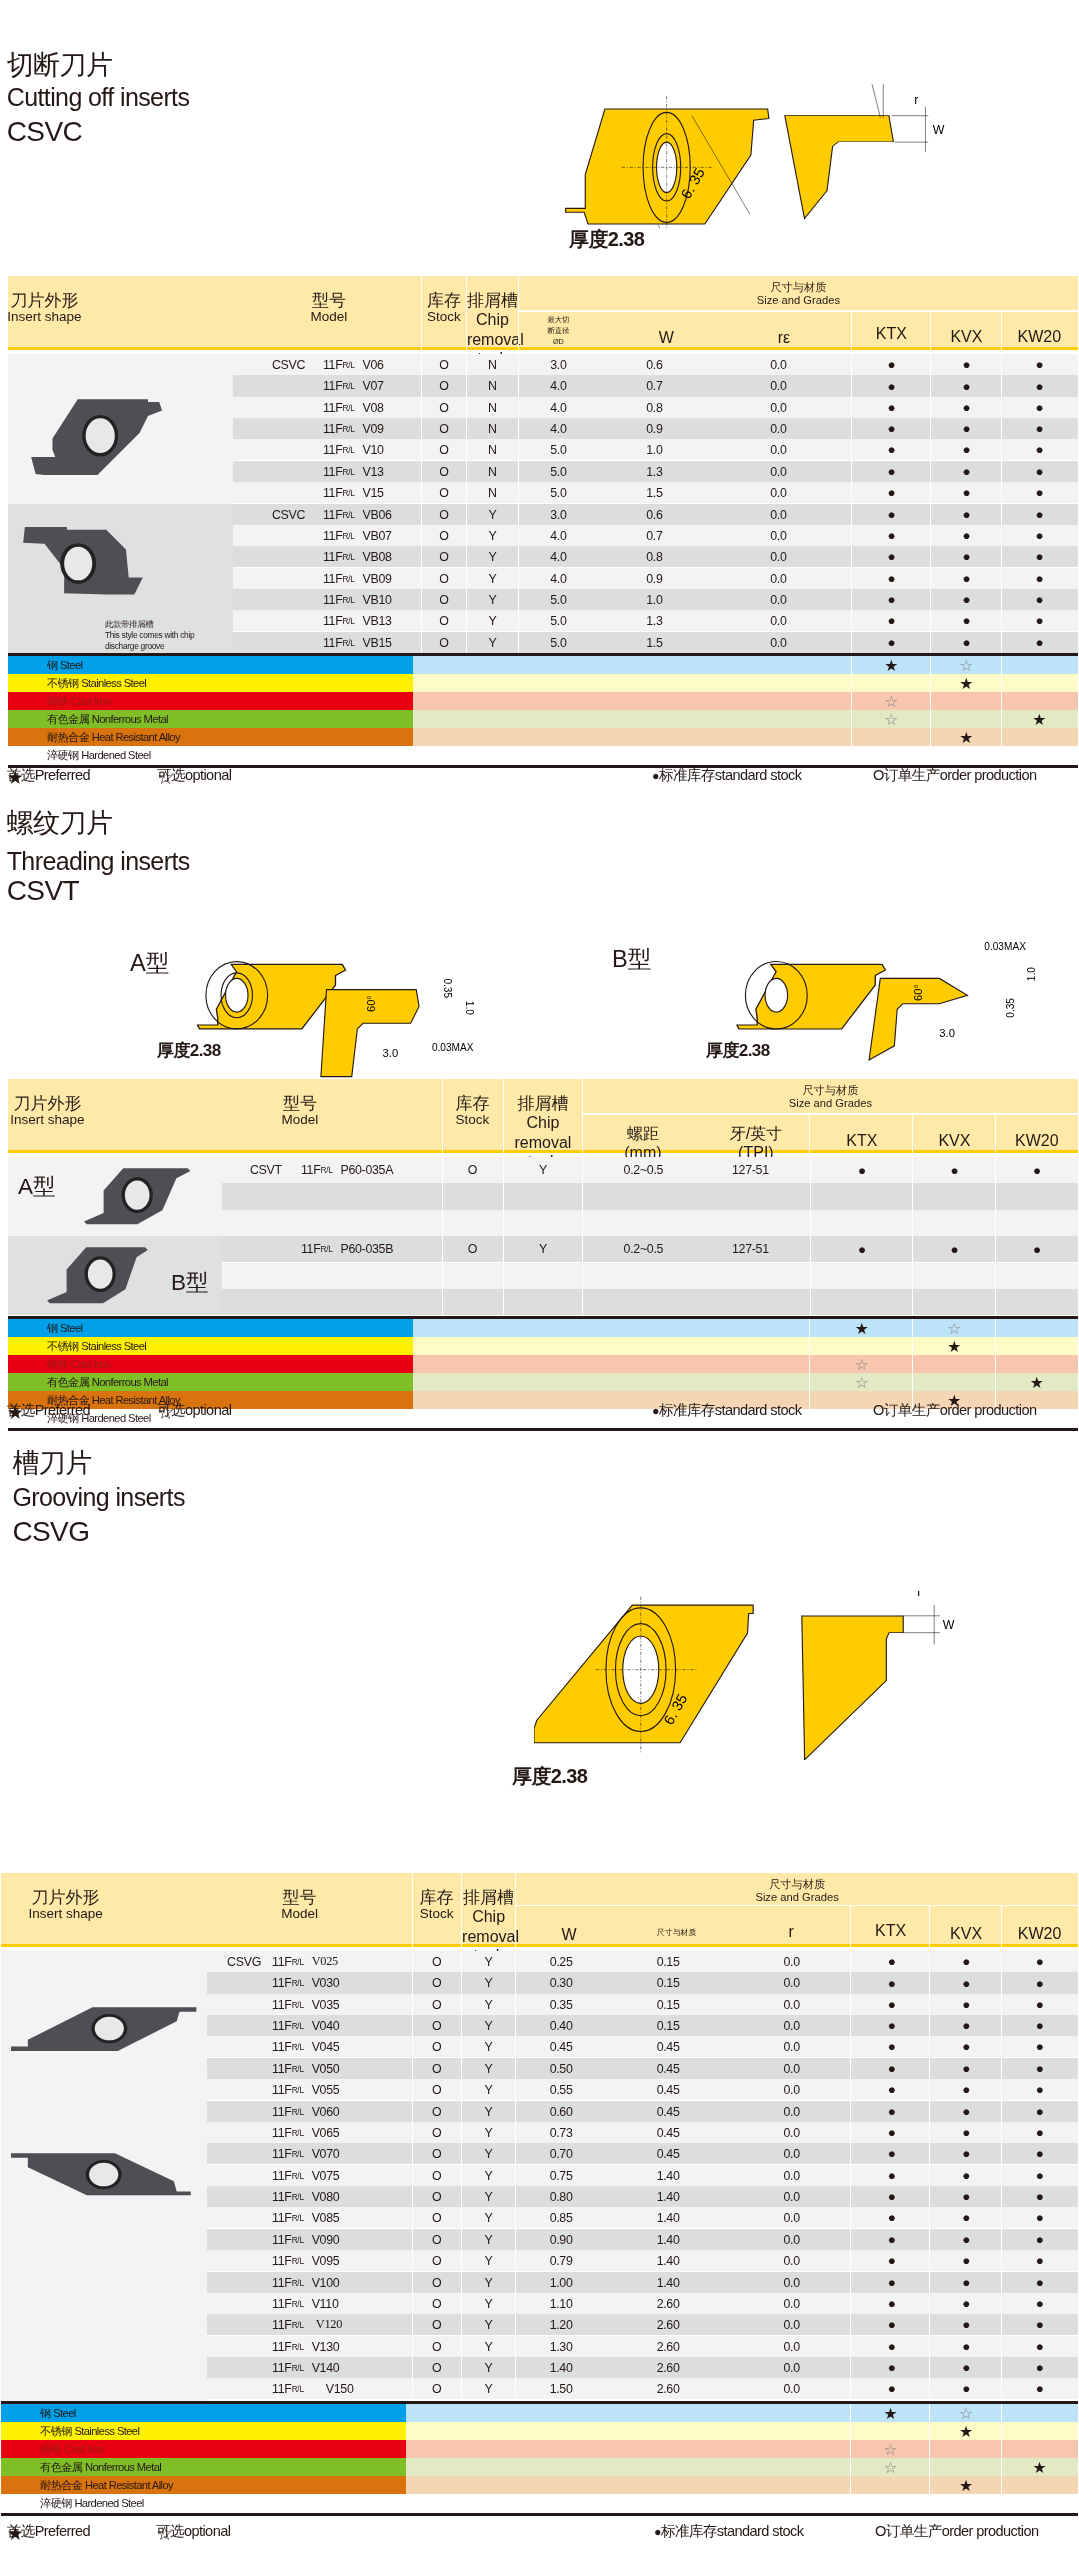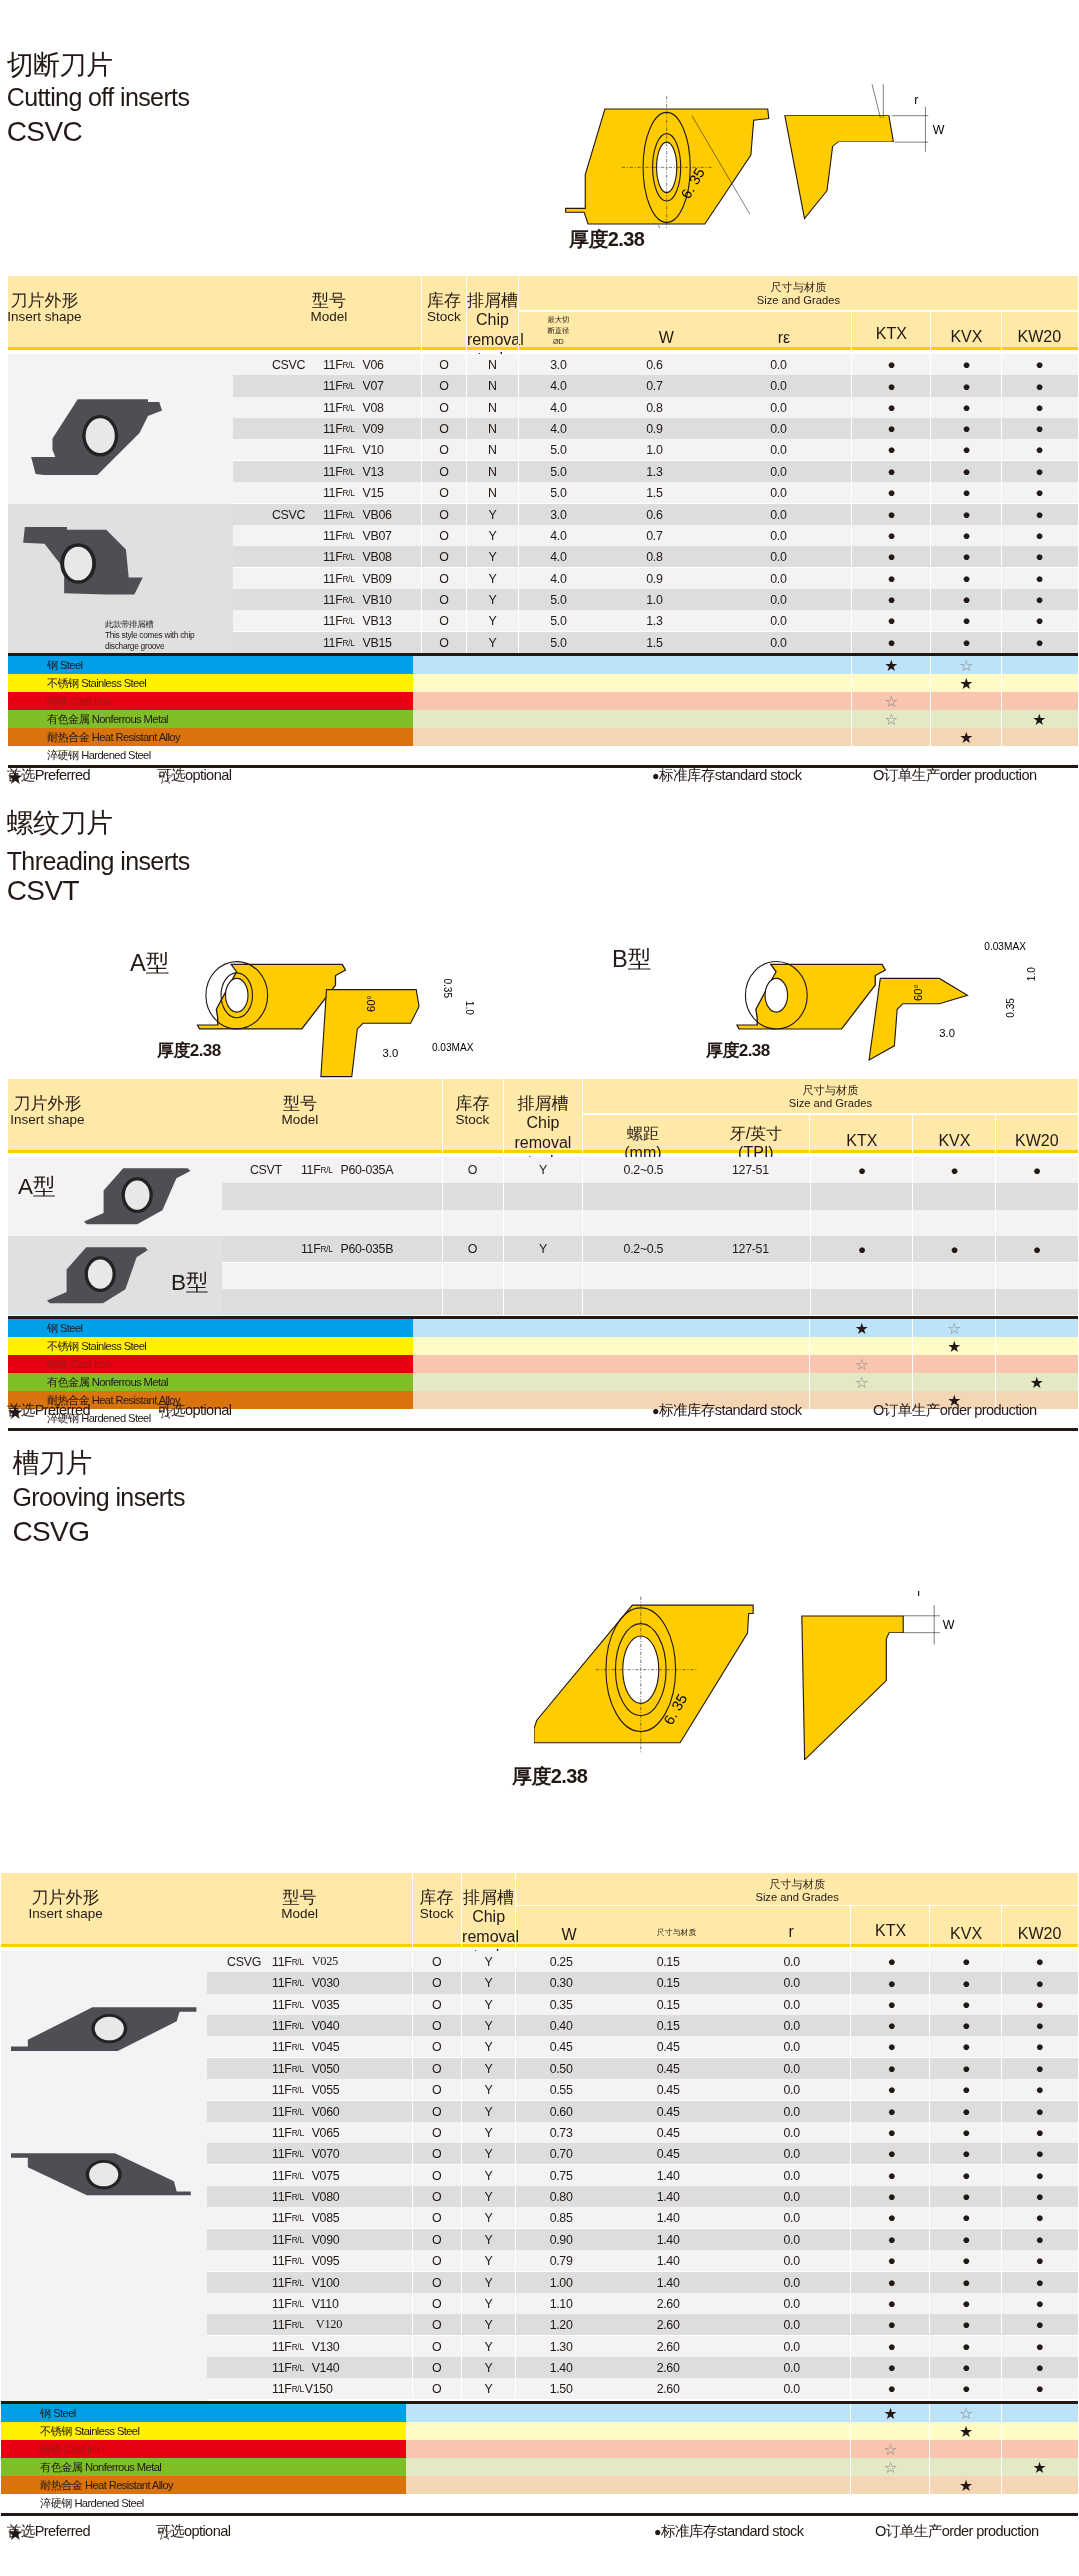--- a/index.html
+++ b/index.html
@@ -1474,21 +1474,21 @@
             <div class="col-sep" style="left:308px;height:21.4px;"></div>
             <div class="col-sep" style="left:643px;height:21.4px;"></div>
             <div class="col-sep" style="left:722px;height:21.4px;"></div>
             <div class="col-sep" style="left:794px;height:21.4px;"></div>
           </div>
           <div class="row odd" style="left:206px;right:0;top:427px;height:21.4px;">
             <div class="cell left" style="left:20px;width:45px;"></div>
             <div class="cell left" style="left:65px;width:135px;">
     <span>11F</span>
               <span class="sub">R/L</span>
-    <span style="margin-left:1px;">V150</span>
+    <span style="margin-left:22px;">V150</span>
             </div>
             <div class="cell" style="left:206px;width:47px;">
               <span>O</span>
             </div>
             <div class="cell " style="left:255px;width:53px;">Y</div>
             <div class="cell " style="left:326px;width:56px;">1.50</div>
             <div class="cell " style="left:433px;width:56px;">2.60</div>
             <div class="cell " style="left:562px;width:45px;">0.0</div>
             <div class="cell dot" style="left:645px;width:79px;">●</div>
             <div class="cell dot" style="left:723px;width:72px;">●</div>

